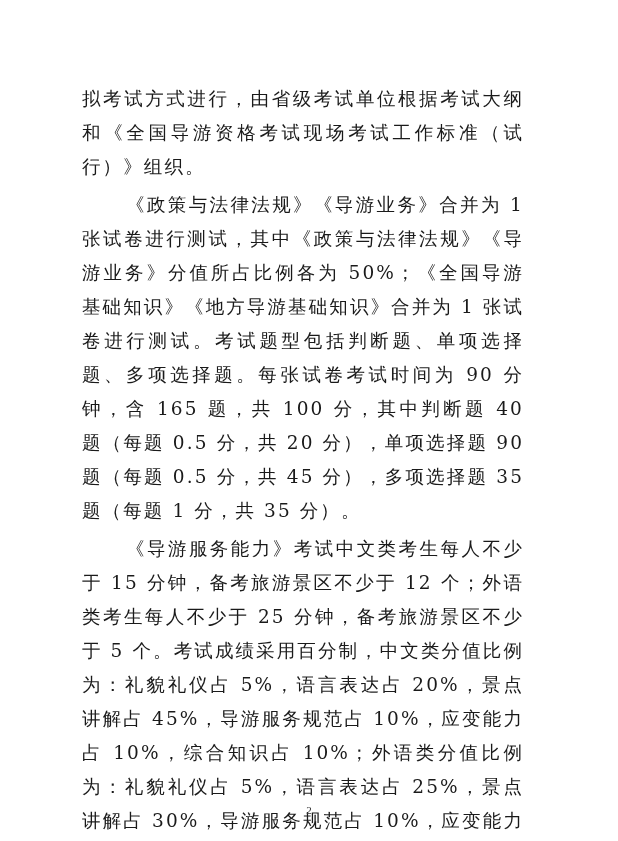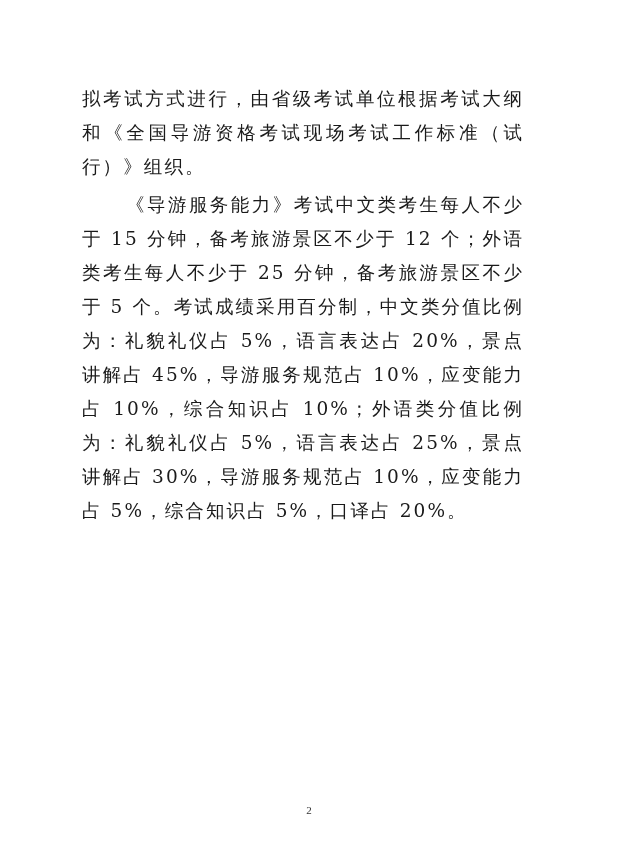--- a/index.html
+++ b/index.html
@@ -29,16 +29,17 @@
       text-align: center; font-size: 11px; color: #333;
       font-family: "Liberation Serif", serif;
     }
   </style>
 </head>
 <body>
 
 <div class="page">
   <div class="text-col">
     <p class="para">拟考试方式进行，由省级考试单位根据考试大纲和《全国导游资格考试现场考试工作标准（试行）》组织。</p>
+    <p class="para indent gap">《政策与法律法规》《导游业务》合并为 1 张试卷进行测试，其中《政策与法律法规》《导游业务》分值所占比例各为 50%；《全国导游基础知识》《地方导游基础知识》合并为 1 张试卷进行测试。考试题型包括判断题、单项选择题、多项选择题。每张试卷考试时间为 90 分钟，含 165 题，共 100 分，其中判断题 40 题（每题 0.5 分，共 20 分），单项选择题 90 题（每题 0.5 分，共 45 分），多项选择题 35 题（每题 1 分，共 35 分）。</p>
     <p class="para indent gap">《导游服务能力》考试中文类考生每人不少于 15 分钟，备考旅游景区不少于 12 个；外语类考生每人不少于 25 分钟，备考旅游景区不少于 5 个。考试成绩采用百分制，中文类分值比例为：礼貌礼仪占 5%，语言表达占 20%，景点讲解占 45%，导游服务规范占 10%，应变能力占 10%，综合知识占 10%；外语类分值比例为：礼貌礼仪占 5%，语言表达占 25%，景点讲解占 30%，导游服务规范占 10%，应变能力占 5%，综合知识占 5%，口译占 20%。</p>
   </div>
   <div class="page-number">2</div>
 </div>
 
 </body></html>

